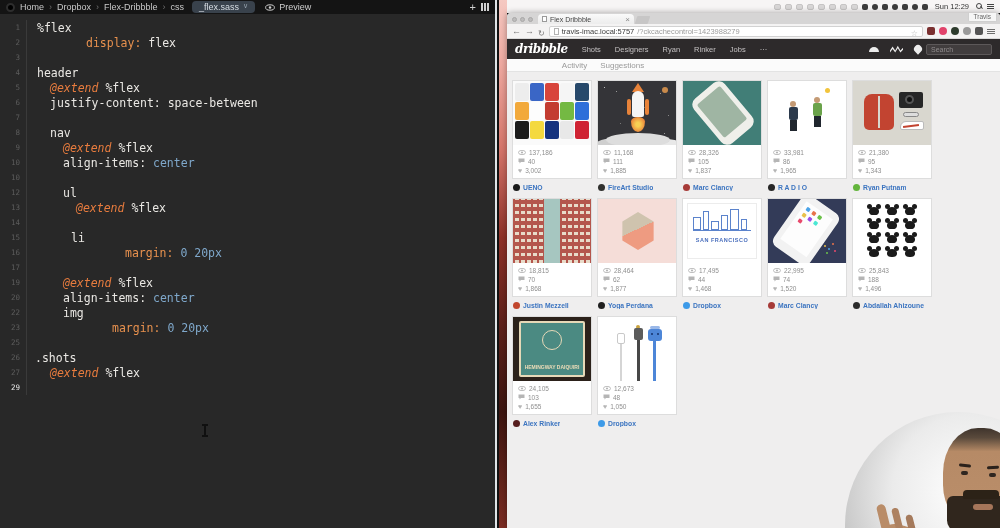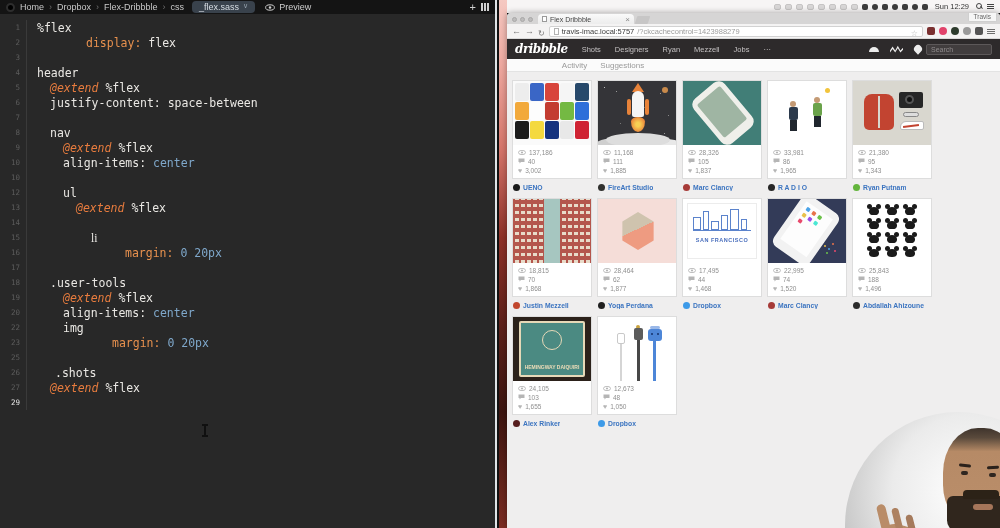--- a/index.html
+++ b/index.html
@@ -294,35 +294,31 @@
         <div class="code-line">
           <span class="ln">13</span>
           <span class="lc" style="padding-left: 49px;"><span class="tok-ext">@extend</span><span class="tok-pln"> %flex</span></span>
         </div>
         <div class="code-line">
           <span class="ln">14</span>
           <span class="lc" style="padding-left: 10px;"></span>
         </div>
         <div class="code-line">
           <span class="ln">15</span>
-          <span class="lc" style="padding-left: 64px; font-family: Liberation Serif, serif;"><span class="tok-sel">li</span></span>
+          <span class="lc" style="padding-left: 44px;"><span class="tok-sel">li</span></span>
         </div>
         <div class="code-line">
           <span class="ln">16</span>
           <span class="lc" style="padding-left: 62px;"><span class="tok-prop">margin:</span><span class="tok-val"> 0 20px</span></span>
         </div>
         <div class="code-line">
           <span class="ln">17</span>
           <span class="lc" style="padding-left: 10px;"></span>
         </div>
         <div class="code-line">
-          <span class="ln">18</span>
-          <span class="lc" style="padding-left: 23px;"><span class="tok-sel">.user-tools</span></span>
-        </div>
-        <div class="code-line">
           <span class="ln">19</span>
           <span class="lc" style="padding-left: 36px;"><span class="tok-ext">@extend</span><span class="tok-pln"> %flex</span></span>
         </div>
         <div class="code-line">
           <span class="ln">20</span>
           <span class="lc" style="padding-left: 36px;"><span class="tok-pln">align-items: </span><span class="tok-val">center</span></span>
         </div>
         <div class="code-line">
           <span class="ln">22</span>
           <span class="lc" style="padding-left: 36px;"><span class="tok-sel">img</span></span>
@@ -330,21 +326,21 @@
         <div class="code-line">
           <span class="ln">23</span>
           <span class="lc" style="padding-left: 49px;"><span class="tok-prop">margin:</span><span class="tok-val"> 0 20px</span></span>
         </div>
         <div class="code-line">
           <span class="ln">25</span>
           <span class="lc" style="padding-left: 10px;"></span>
         </div>
         <div class="code-line">
           <span class="ln">26</span>
-          <span class="lc" style="padding-left: 28px; text-align: center;"><span class="tok-sel">.shots</span></span>
+          <span class="lc" style="padding-left: 8px; text-align: center;"><span class="tok-sel">.shots</span></span>
         </div>
         <div class="code-line">
           <span class="ln">27</span>
           <span class="lc" style="padding-left: 23px;"><span class="tok-ext">@extend</span><span class="tok-pln"> %flex</span></span>
         </div>
         <div class="code-line">
           <span class="ln active">29</span>
           <span class="lc" style="padding-left: 10px;"></span>
         </div>
       </div>
@@ -418,21 +414,21 @@
           <i></i>
         </span>
     </div>
 
     <div class="site-header">
       <span class="logo">dribbble</span>
       <span class="site-nav" id="site-nav">
           <span>Shots</span>
           <span>Designers</span>
           <span>Ryan</span>
-          <span>Mezzell</span>
+          <span>Rinker</span>
           <span>Jobs</span>
           <span>···</span>
         </span>
       <span class="user-tools" id="user-tools">
           <span class="umbrella-icon"></span>
           <span class="activity-icon"></span>
           <span class="bucket-icon"></span>
         </span>
       <input class="search-box" type="text" placeholder="Search" style="">
     </div>

